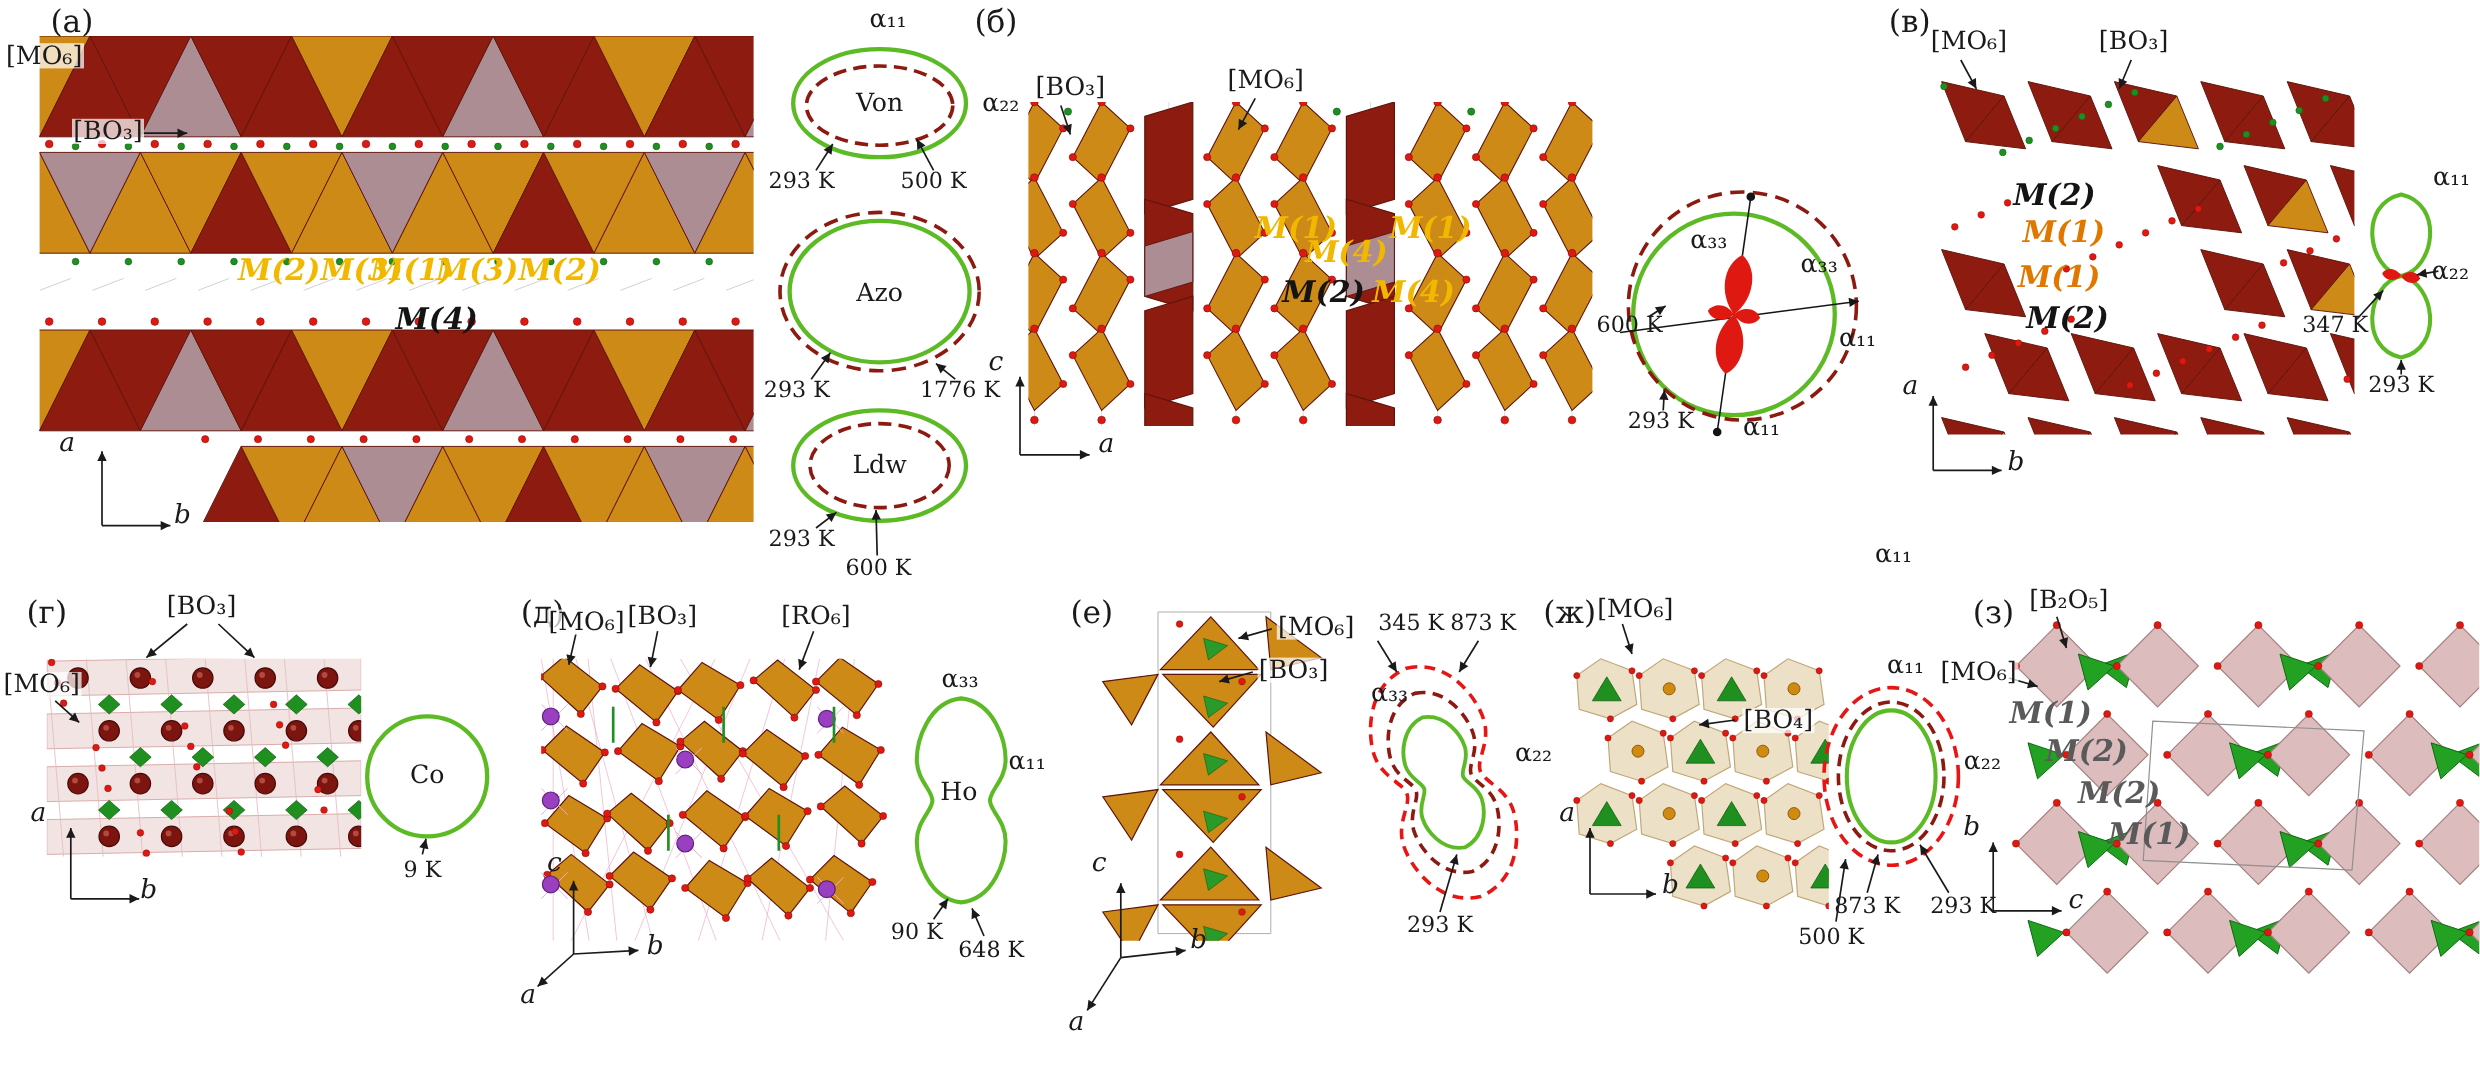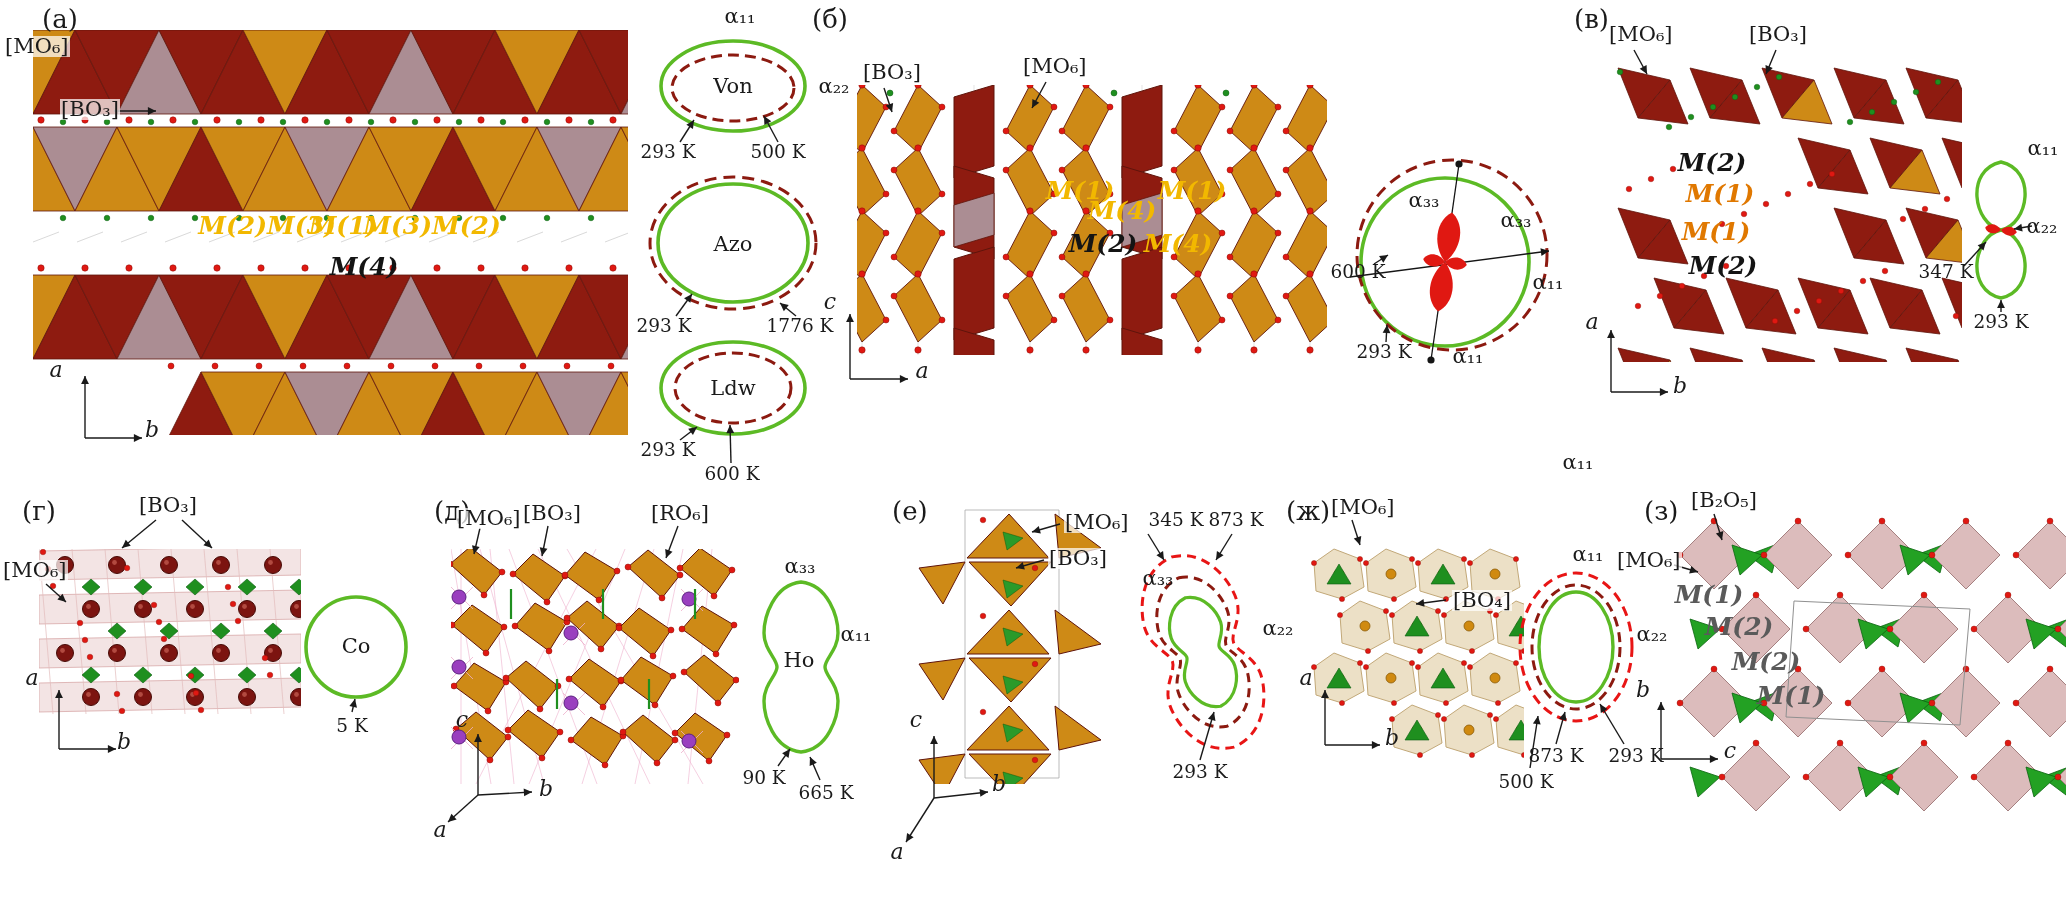--- a/index.html
+++ b/index.html
@@ -1002,34 +1002,34 @@
   <span class="lb c temp" style="left:1946px;top:272px">347 K</span>
   <span class="lb c temp" style="left:2001px;top:322px">293 K</span>
   <span class="lb c alpha" style="left:1578px;top:462px">α₁₁</span>
 
   <span class="lb tag" style="left:22px;top:498px">(г)</span>
   <span class="lb blbl" style="left:138px;top:495px">[BO₃]</span>
   <span class="lb blbl" style="left:2px;top:560px">[MO₆]</span>
   <span class="lb c axis" style="left:32px;top:678px">a</span>
   <span class="lb c axis" style="left:124px;top:742px">b</span>
   <span class="lb c ename" style="left:356px;top:646px">Co</span>
-  <span class="lb c temp" style="left:352px;top:726px">5 K</span>
+  <span class="lb c temp" style="left:352px;top:726px">9 K</span>
 
   <span class="lb tag" style="left:434px;top:498px">(д)</span>
   <span class="lb blbl" style="left:456px;top:508px">[MO₆]</span>
   <span class="lb blbl" style="left:522px;top:503px">[BO₃]</span>
   <span class="lb blbl" style="left:650px;top:503px">[RO₆]</span>
   <span class="lb c axis" style="left:462px;top:720px">c</span>
   <span class="lb c axis" style="left:440px;top:830px">a</span>
   <span class="lb c axis" style="left:546px;top:789px">b</span>
   <span class="lb c ename" style="left:799px;top:660px">Ho</span>
   <span class="lb c alpha" style="left:800px;top:566px">α₃₃</span>
   <span class="lb c alpha" style="left:856px;top:634px">α₁₁</span>
   <span class="lb c temp" style="left:764px;top:778px">90 K</span>
-  <span class="lb c temp" style="left:826px;top:793px">665 K</span>
+  <span class="lb c temp" style="left:826px;top:793px">648 K</span>
 
   <span class="lb tag" style="left:892px;top:498px">(е)</span>
   <span class="lb blbl" style="left:1064px;top:512px">[MO₆]</span>
   <span class="lb blbl" style="left:1048px;top:548px">[BO₃]</span>
   <span class="lb c axis" style="left:916px;top:720px">c</span>
   <span class="lb c axis" style="left:999px;top:784px">b</span>
   <span class="lb c axis" style="left:897px;top:852px">a</span>
   <span class="lb c temp" style="left:1176px;top:520px">345 K</span>
   <span class="lb c temp" style="left:1236px;top:520px">873 K</span>
   <span class="lb c alpha" style="left:1158px;top:578px">α₃₃</span>

